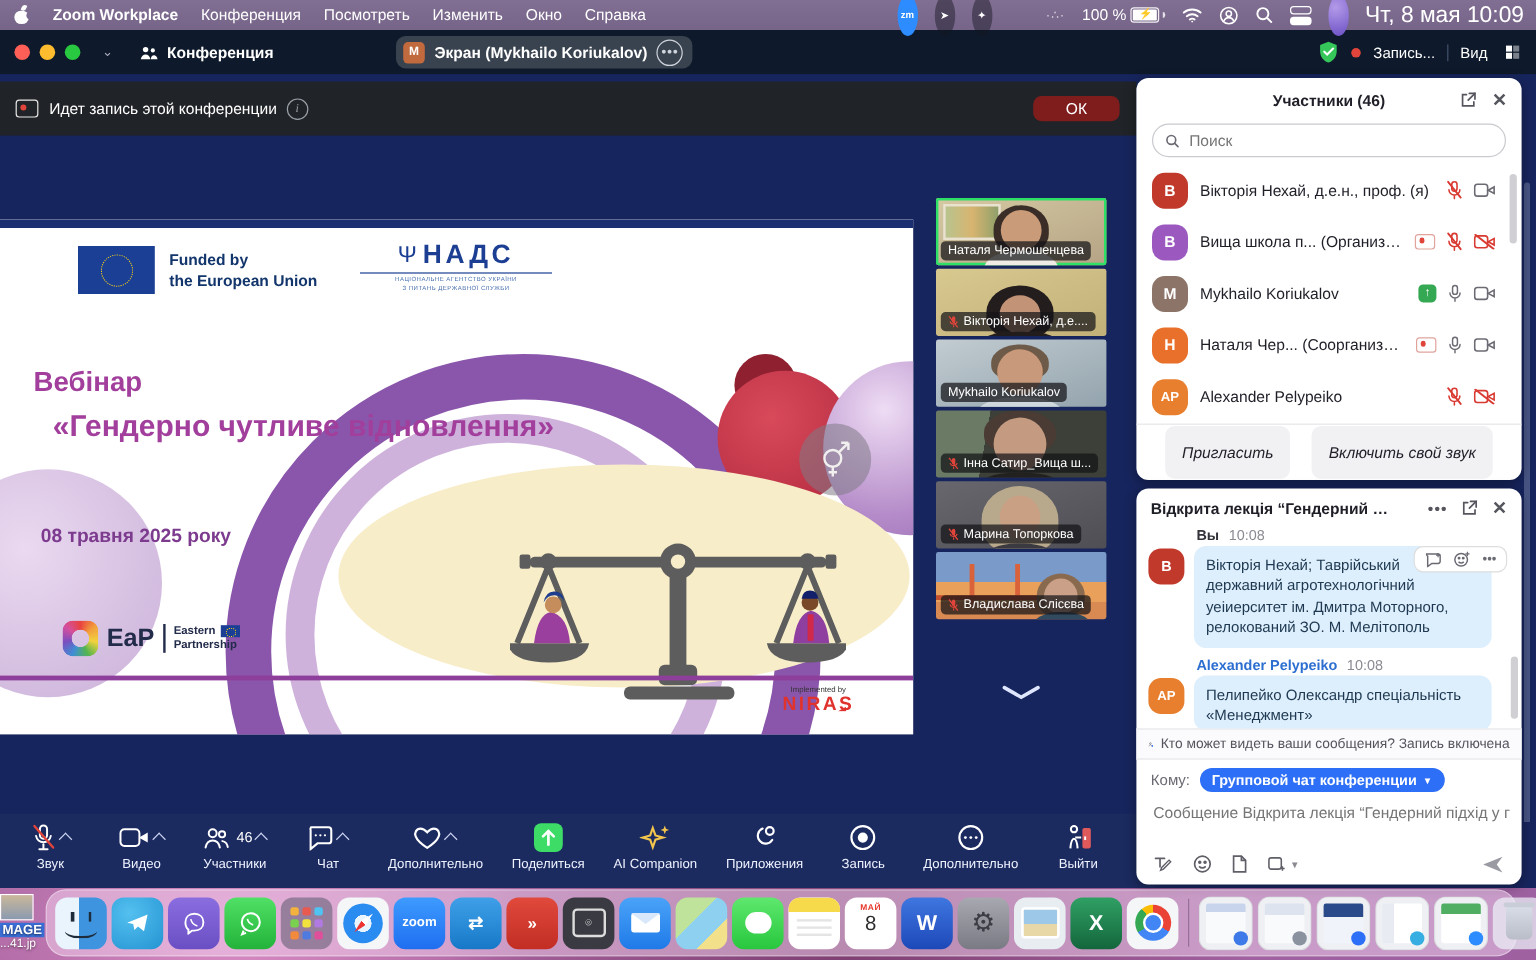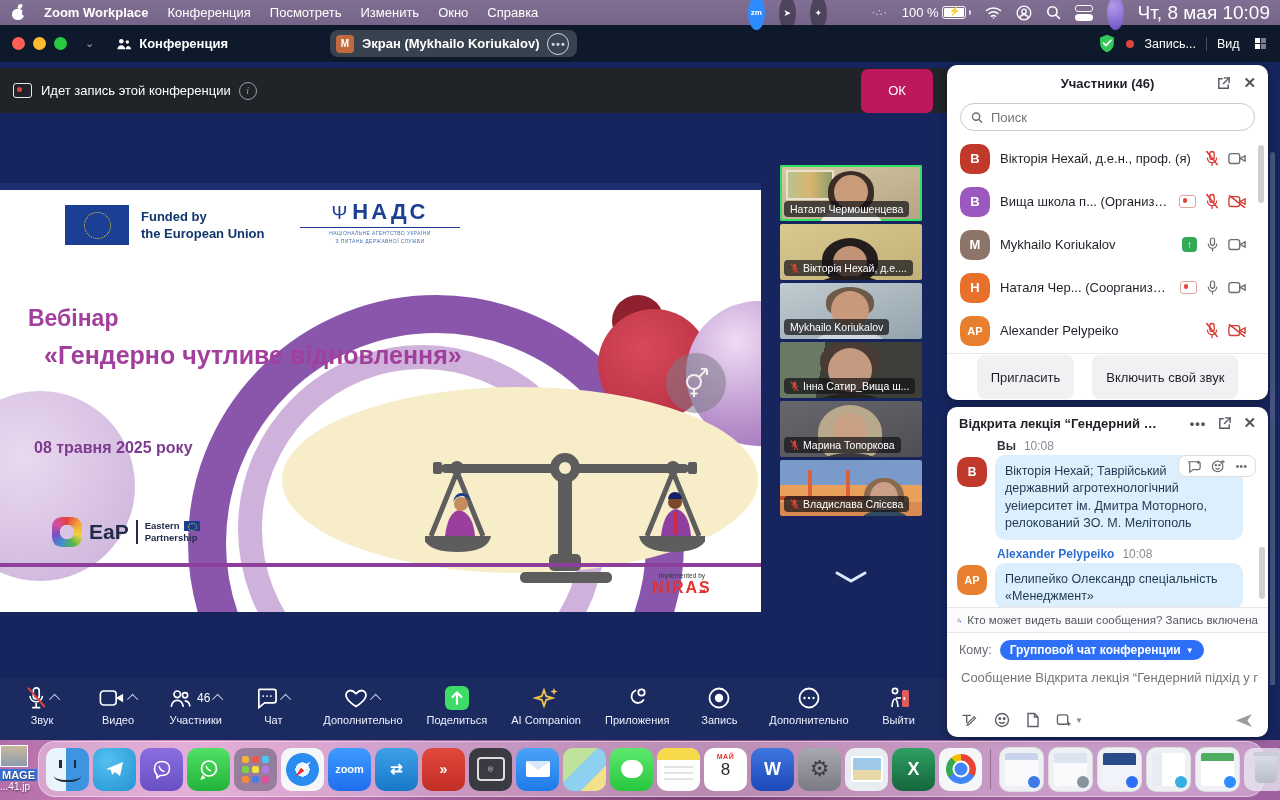--- a/index.html
+++ b/index.html
@@ -51,21 +51,21 @@
   .rec-dot{width:8px;height:8px;border-radius:50%;background:#e0443a;}
   .tb-sep{width:1px;height:14px;background:#44506b;}
   .view-grid{display:inline-grid;grid-template-columns:5px 5px;gap:1.5px;margin-left:5px;}
   .view-grid i{width:5px;height:5px;background:#fff;display:block;}
   .view-grid i.h{background:rgba(255,255,255,.45);}
   
   .banner{position:absolute;top:43px;left:0;width:947px;height:45px;background:#202327;display:flex;align-items:center;color:#fff;font-size:13px;z-index:5;}
   .rec-badge{position:relative;width:17px;height:13px;border:1.6px solid #e7e7e7;border-radius:3px;margin:0 9px 0 13px;}
   .rec-badge i{position:absolute;left:3px;top:2.5px;width:5px;height:5px;background:#e0443a;border-radius:50%;}
   .info-i{width:16px;height:16px;border-radius:50%;border:1.3px solid #9aa0a8;color:#9aa0a8;font-size:10px;display:flex;align-items:center;justify-content:center;margin-left:8px;font-style:italic;font-family:"Liberation Serif",serif;}
-  .ok-btn{margin-left:auto;margin-right:14px;width:72px;height:44px;background:#be185d;border-radius:7px;color:#fff;font-size:13px;display:flex;align-items:center;justify-content:center;}
+  .ok-btn{margin-left:auto;margin-right:14px;width:72px;height:21px;background:#7f1d1d;border-radius:7px;color:#fff;font-size:13px;display:flex;align-items:center;justify-content:center;}
   
   .stage{position:absolute;top:37px;left:0;right:0;height:623px;background:#17255e;overflow:hidden;}
   .slide{position:absolute;left:0;top:121px;width:761px;height:429px;background:#fff;overflow:hidden;}
   .slide-topbar{position:absolute;top:0;left:0;right:0;height:7px;background:#1c2f70;}
   .euflag{position:absolute;left:65px;top:22px;width:64px;height:40px;background:#1b3f94;}
   .euflag i{position:absolute;left:19px;top:7px;width:25px;height:25px;border:1.6px dotted #f7d117;border-radius:50%;}
   .eutxt{position:absolute;left:141px;top:26px;font-size:13px;font-weight:bold;color:#12356b;line-height:1.3;}
   .nads{position:absolute;left:300px;top:16px;width:160px;text-align:center;color:#1c3f94;}
   .nads .row{display:flex;align-items:center;justify-content:center;gap:5px;}
   .nads .tryzub{font-size:19px;line-height:1;color:#1c3f94;}
@@ -155,21 +155,21 @@
   .search-box input{border:none;outline:none;font-size:13px;color:#333;width:100%;font-family:"Liberation Sans",sans-serif;background:transparent;}
   .prow{display:flex;align-items:center;height:43px;padding:0 22px 0 13px;gap:10px;}
   .avatar{flex:none;width:30px;height:30px;border-radius:35%;color:#fff;display:flex;align-items:center;justify-content:center;font-size:13px;font-weight:bold;}
   .pname{font-size:13px;white-space:nowrap;overflow:hidden;text-overflow:ellipsis;flex:1;}
   .picons{display:flex;align-items:center;gap:9px;flex:none;}
   .rec-ind{position:relative;width:15px;height:11px;border:1.2px solid #e0a49d;border-radius:3px;}
   .rec-ind i{position:absolute;left:2.5px;top:2px;width:4.5px;height:4.5px;border-radius:50%;background:#e0443a;}
   .share-ind{width:15px;height:15px;border-radius:4px;background:#35a853;color:#fff;font-size:10px;display:flex;align-items:center;justify-content:center;font-weight:bold;}
   .pscroll{position:absolute;right:4px;top:80px;width:6px;height:58px;background:#cfcfd4;border-radius:3px;}
   .p-footer{position:absolute;left:0;right:0;bottom:0;height:46px;border-top:1px solid #e6e6ea;display:flex;align-items:center;justify-content:center;gap:18px;}
-  .gbtn{background:#f1f1f4;border-radius:8px;height:44px;display:flex;align-items:center;justify-content:center;padding:0 14px;font-size:13px;color:#1f1f28;}
+  .gbtn{background:#f1f1f4;border-radius:8px;height:44px;display:flex;align-items:center;justify-content:center;padding:0 14px;font-size:13px;color:#1f1f28;font-style:italic;}
   
   .c-header{position:relative;height:32px;display:flex;align-items:center;padding:0 12px;font-size:13px;font-weight:bold;}
   .c-title{max-width:205px;white-space:nowrap;overflow:hidden;text-overflow:ellipsis;}
   .c-hicons{position:absolute;right:12px;display:flex;align-items:center;gap:11px;color:#55555e;}
   .cmsgs{position:relative;height:168px;overflow:hidden;padding:0 10px;}
   .cmeta{margin-left:40px;font-size:12px;color:#8a8a93;display:flex;gap:8px;align-items:baseline;}
   .cmeta b{color:#33333c;text-align:right;}
   .cmeta .author-link{color:#2d6fd1;font-weight:bold;}
   .cmsg{position:relative;display:flex;gap:8px;margin-top:2px;}
   .cavatar{flex:none;width:30px;height:30px;border-radius:35%;color:#fff;display:flex;align-items:center;justify-content:center;font-size:12px;font-weight:bold;margin-top:2px;}

